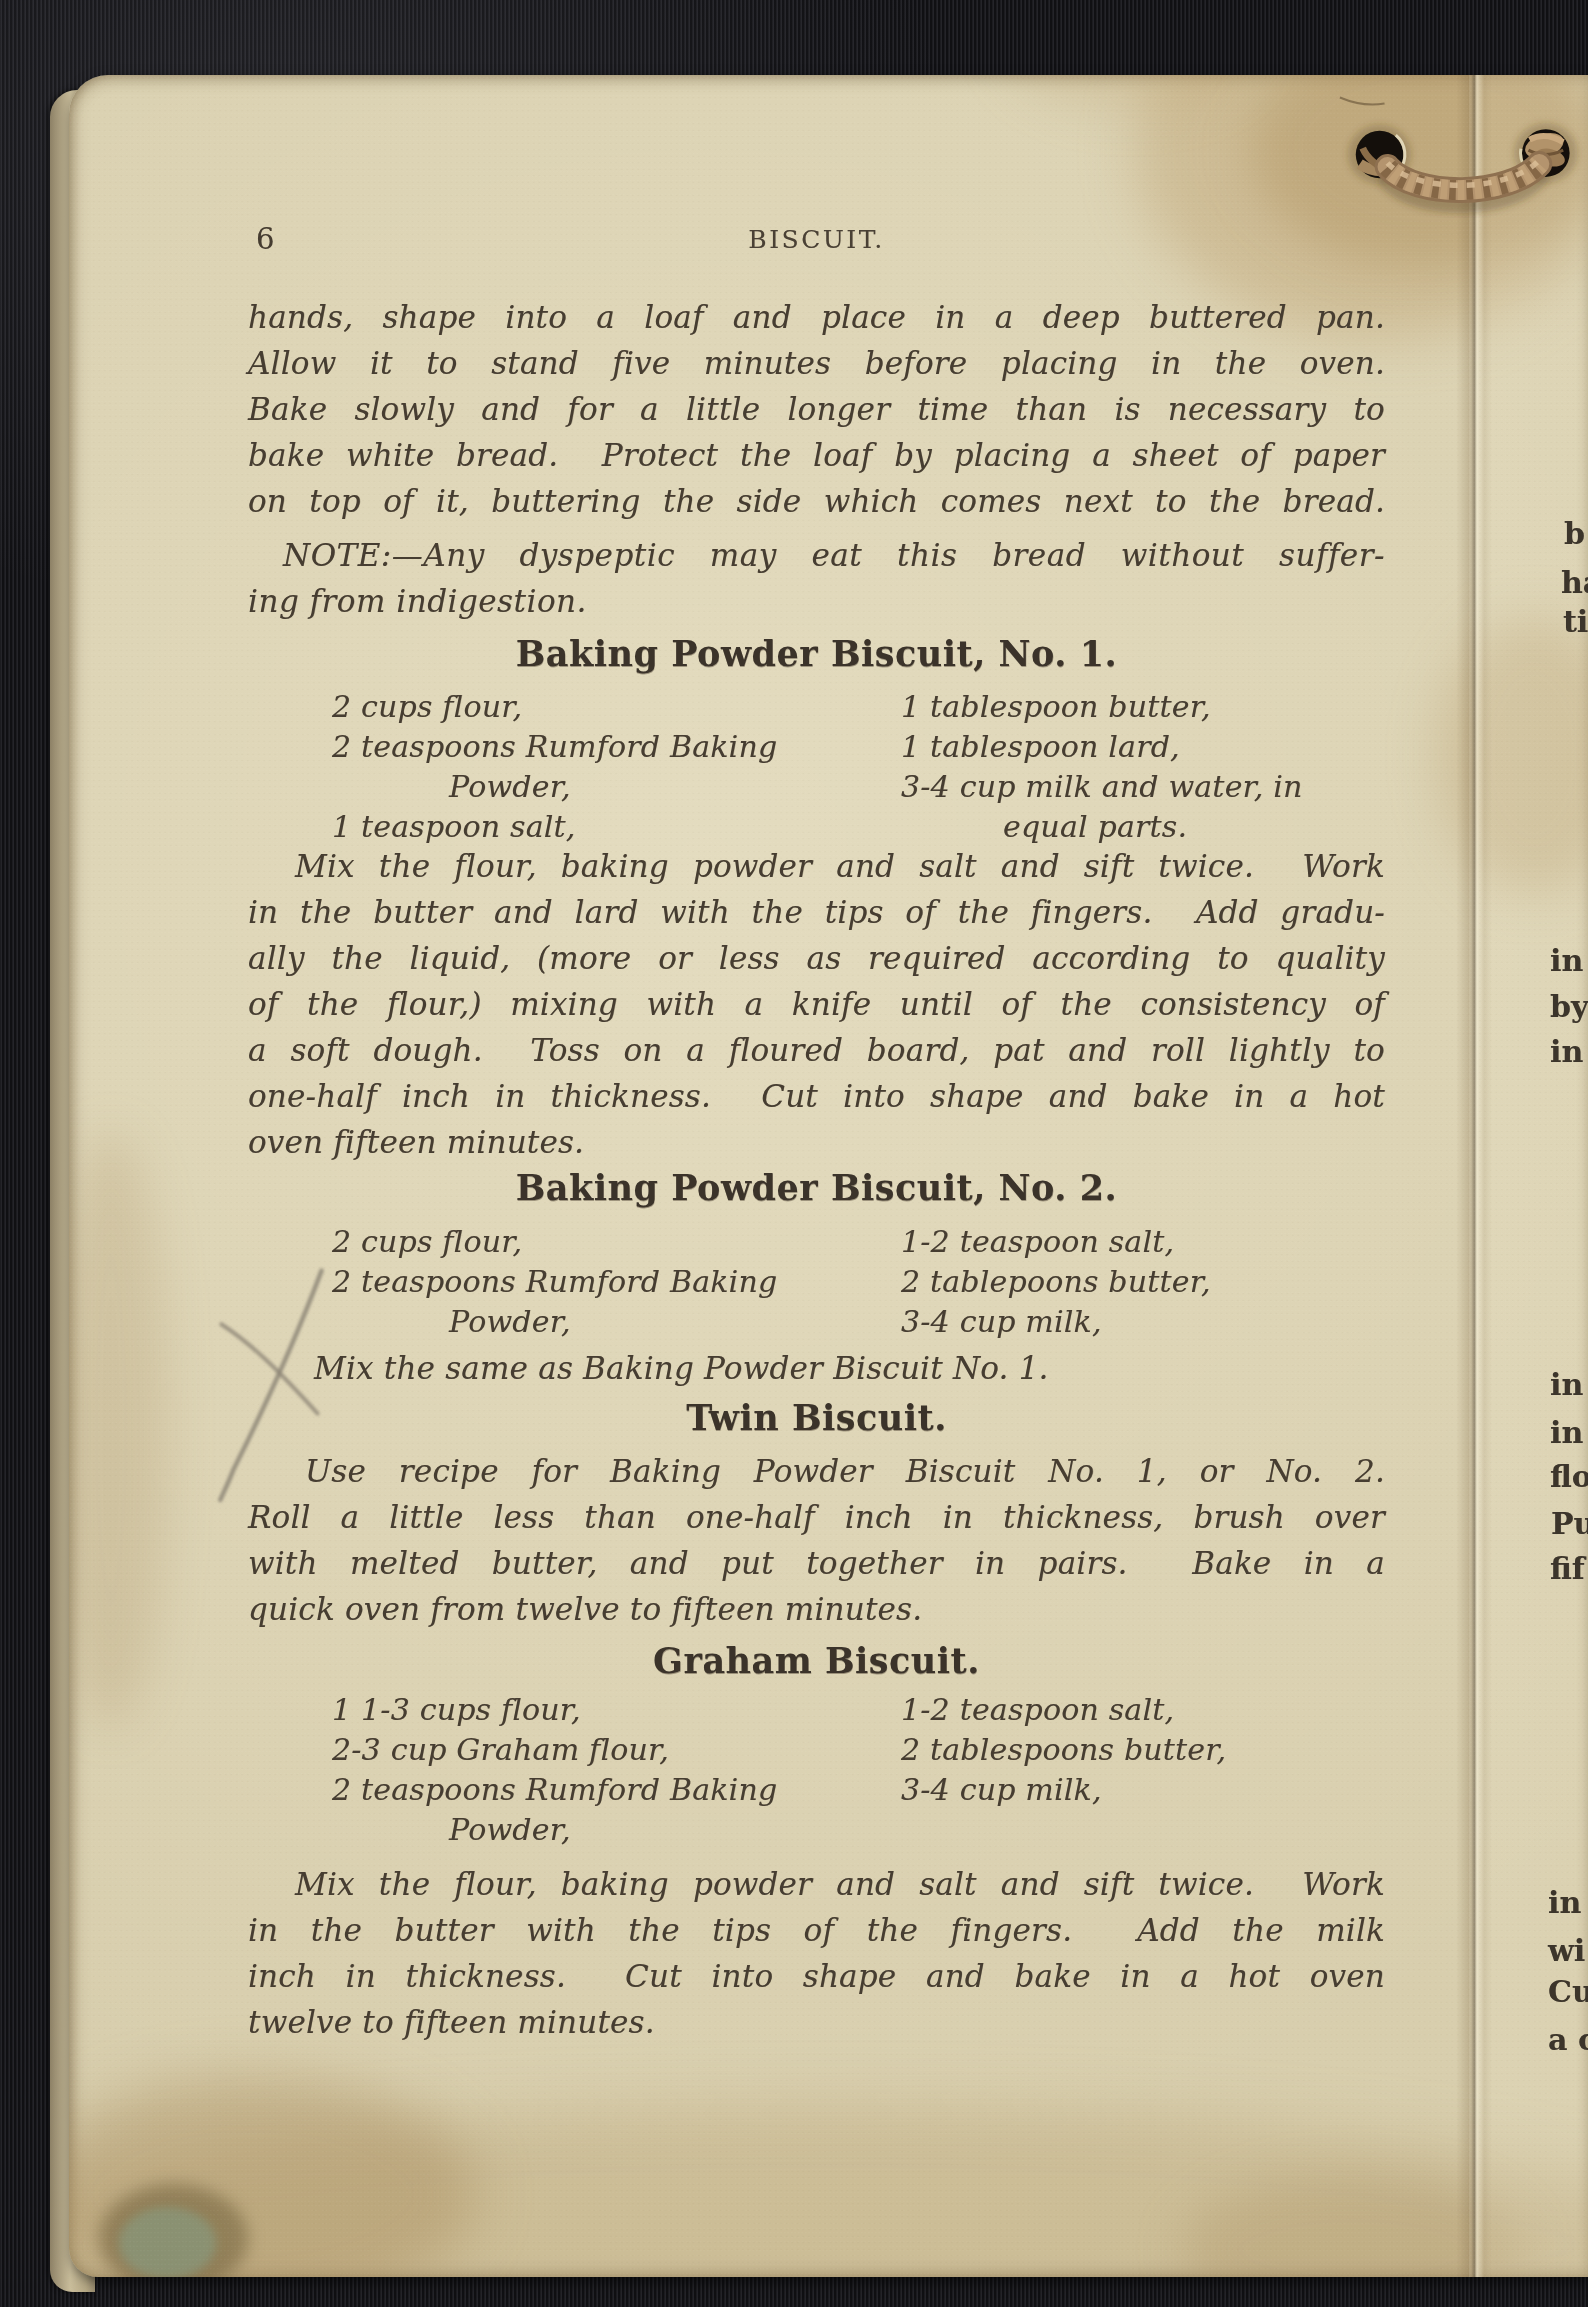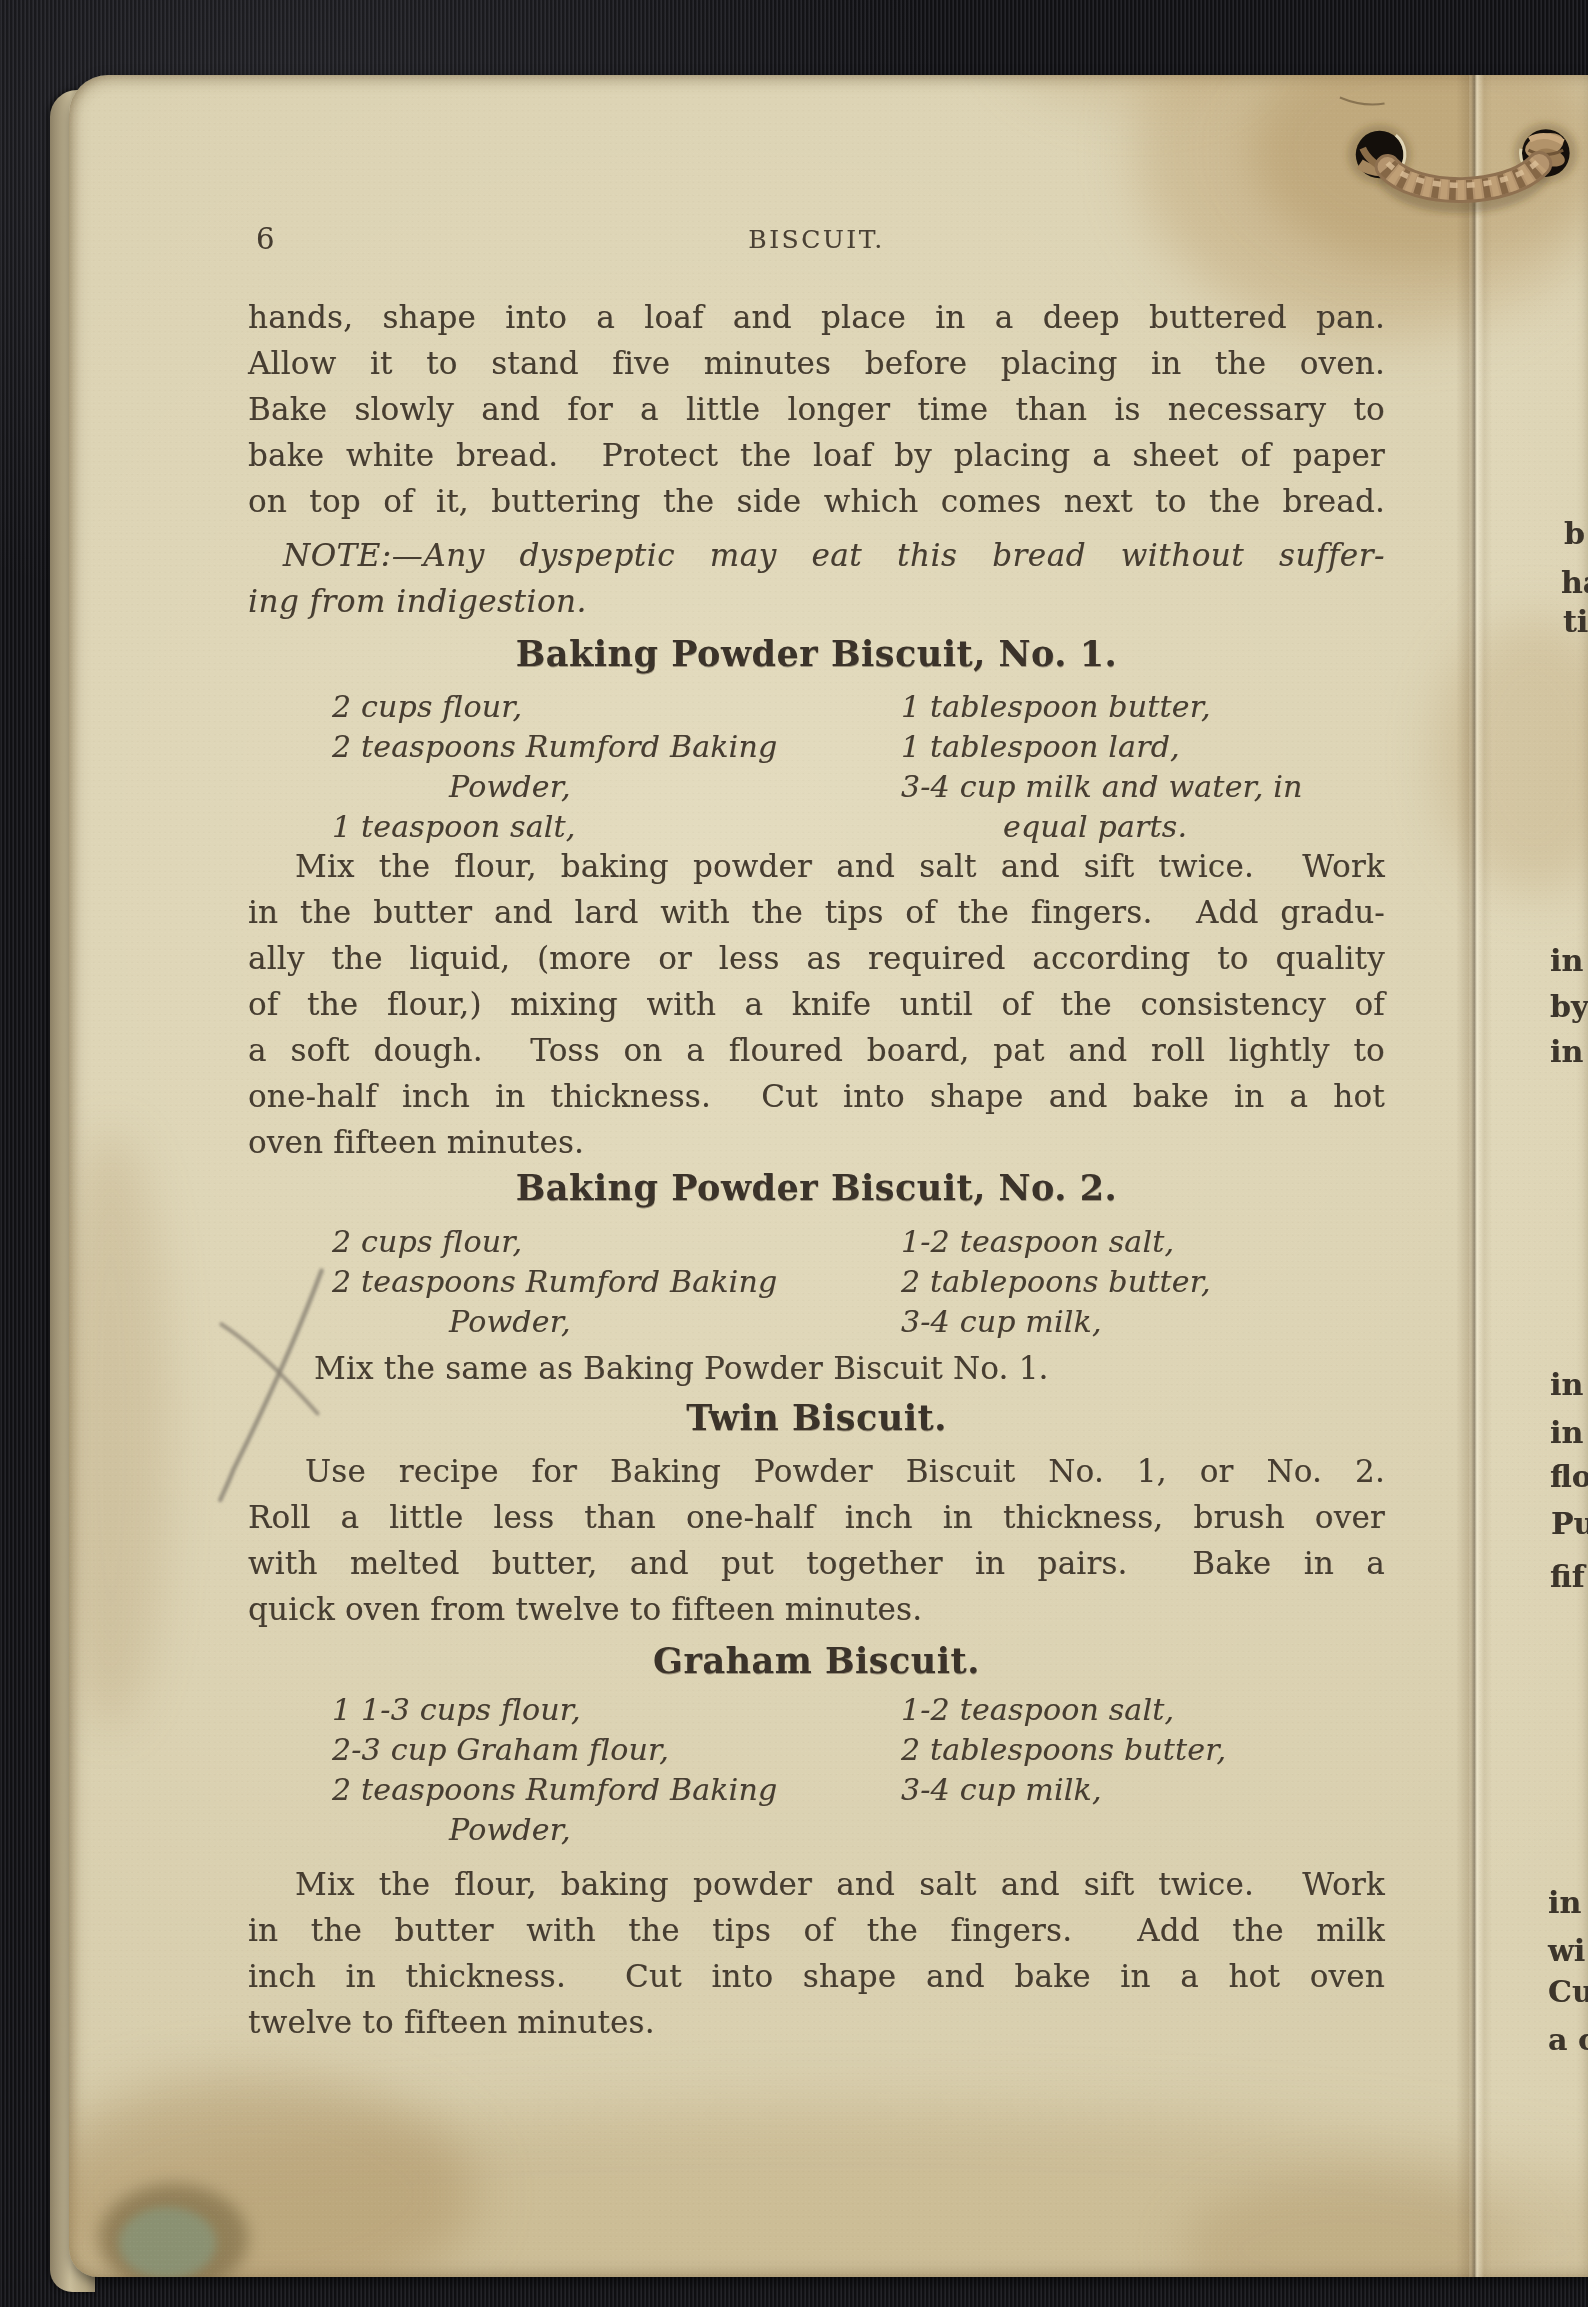--- a/index.html
+++ b/index.html
@@ -42,21 +42,21 @@
   .stain{position:absolute;border-radius:50%;pointer-events:none;}
   .crease{
     position:absolute;left:1387px;top:0;width:36px;height:100%;pointer-events:none;
     background:linear-gradient(90deg,transparent,rgba(110,86,52,.28) 42%,rgba(58,45,27,.55) 51%,rgba(250,244,222,.50) 58%,rgba(120,98,62,.14) 78%,transparent);
   }
   .strip-tint{
     position:absolute;left:1400px;top:0;width:189px;height:100%;pointer-events:none;
     background:linear-gradient(90deg,rgba(242,236,212,.16),rgba(242,236,212,.06));
   }
   .textline{position:relative;font-size:31px;line-height:46px;color:#463d31;
-    letter-spacing:0.2px;text-shadow:0.3px 0.4px 0.3px rgba(70,58,44,.35);}
+    letter-spacing:0.2px;text-shadow:0.3px 0.4px 0.3px rgba(70,58,44,.35);font-style:italic;}
   .j{text-align:justify;text-align-last:justify;}
   .lastl{text-align:left;text-align-last:left;}
   .ind{padding-left:47px;}
   .ind2{padding-left:57px;}
   .indn{padding-left:35px;}
   .indm{padding-left:66px;}
   .it{font-style:italic;letter-spacing:0.5px;}
   .sec{position:absolute;left:248px;width:1137px;}
   .rheading{font-size:35px;font-weight:700;color:#3b332a;text-align:center;
     letter-spacing:0.5px;text-shadow:0.3px 0.5px 0.4px rgba(60,48,36,.4);}
@@ -201,21 +201,21 @@
   <div class="frag" style="left:1563px;top:604px;">ti</div>
 
   <div class="frag" style="left:1550px;top:943px;">in</div>
   <div class="frag" style="left:1550px;top:989px;">by</div>
   <div class="frag" style="left:1550px;top:1034px;">in</div>
 
   <div class="frag" style="left:1550px;top:1367px;">in</div>
   <div class="frag" style="left:1550px;top:1415px;">in</div>
   <div class="frag" style="left:1550px;top:1459px;">flo</div>
   <div class="frag" style="left:1551px;top:1506px;">Pu</div>
-  <div class="frag" style="left:1550px;top:1551px;margin-top:8px;">fif</div>
+  <div class="frag" style="left:1550px;top:1551px;">fif</div>
 
   <div class="frag" style="left:1548px;top:1885px;">in</div>
   <div class="frag" style="left:1548px;top:1933px;">wi</div>
   <div class="frag" style="left:1548px;top:1974px;">Cu</div>
   <div class="frag" style="left:1548px;top:2022px;">a c</div>
 </div>
 
 <svg class="overlay" width="1588" height="2307" viewBox="0 0 3200 4648">
   <defs>
     <filter id="soft6" x="-60%" y="-60%" width="220%" height="220%">

